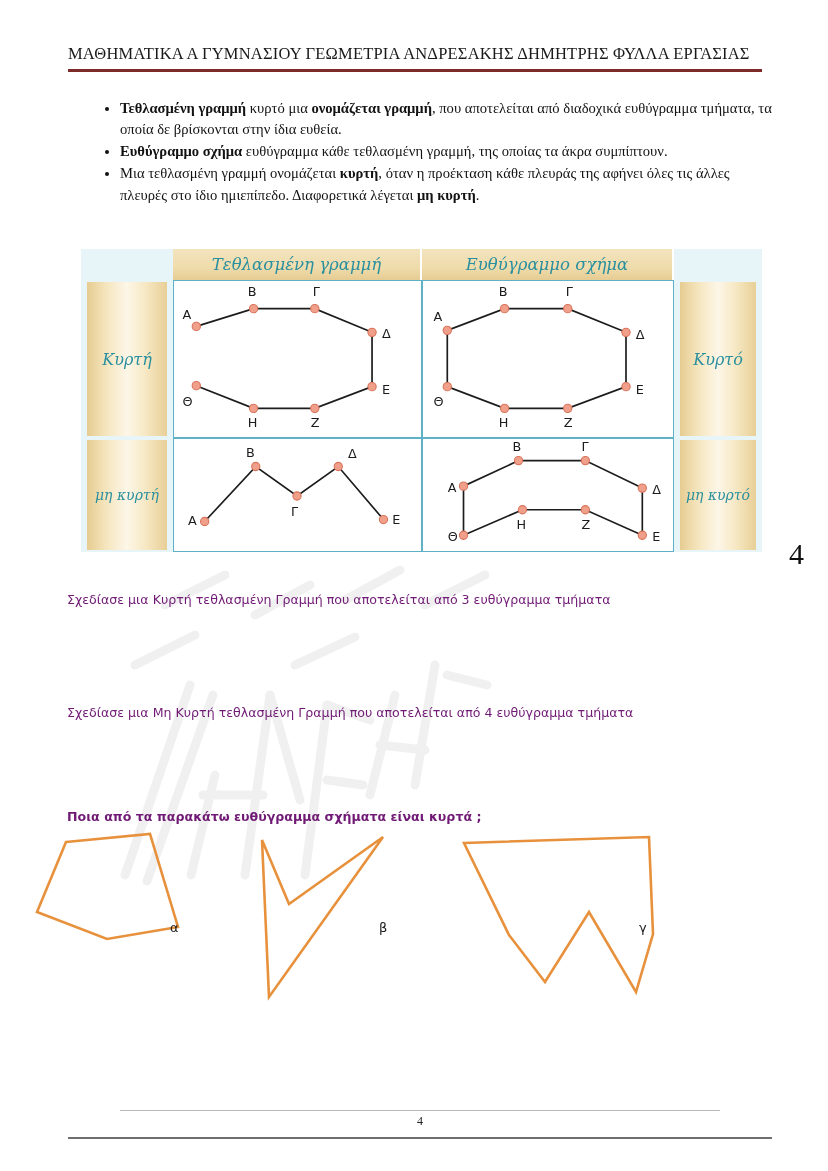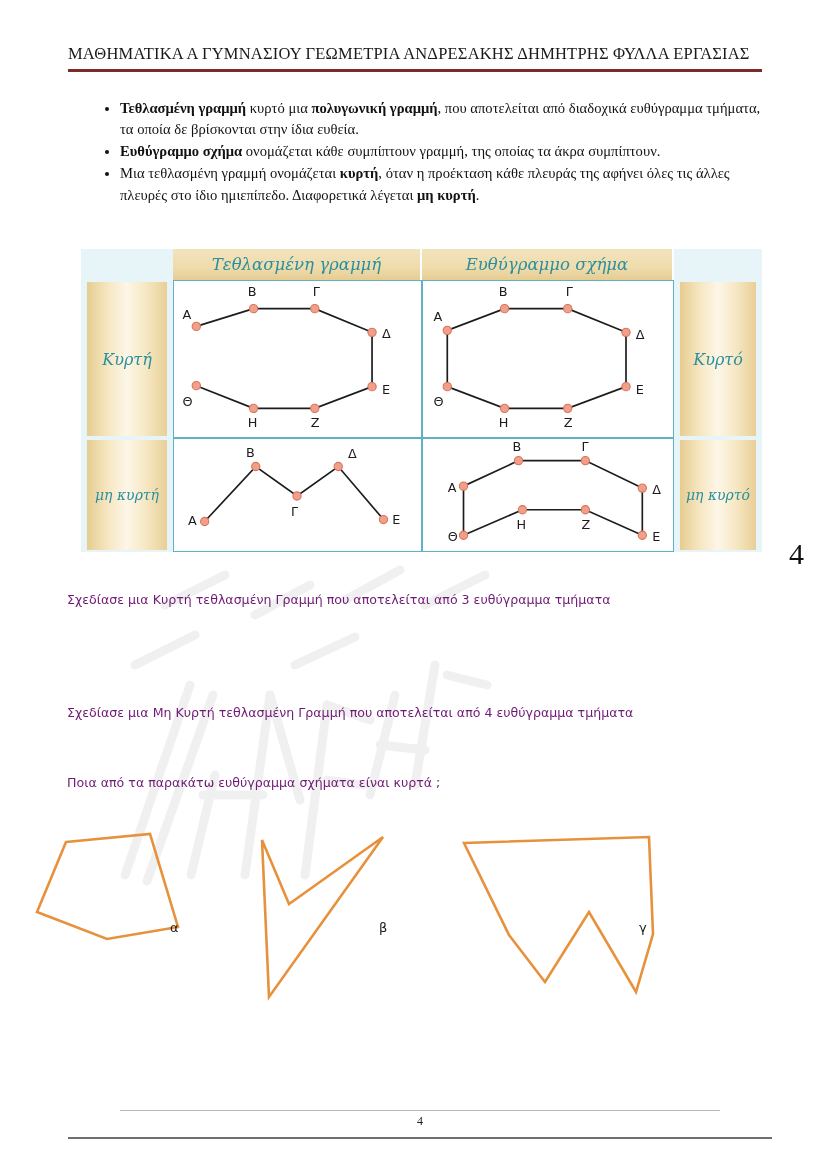--- a/index.html
+++ b/index.html
@@ -104,21 +104,21 @@
 
   
   .prompt{
     position:absolute;left:67px;
     font-family:"DejaVu Sans", sans-serif;
     font-size:12.6px;color:#701a75;
     white-space:nowrap;
   }
   #prompt1{top:592px;}
   #prompt2{top:705px;text-align:center;}
-  #prompt3{top:775px;}
+  #prompt3{top:809px;font-weight:bold;}
 
   
   .shapes{
     position:absolute;left:0;top:810px;width:828px;height:230px;
   }
   .shapes svg{display:block;}
   .poly{fill:none;stroke:#e8913c;stroke-width:2.6;stroke-linejoin:miter;}
   .shape-label{
     position:absolute;
     font-family:"DejaVu Sans", sans-serif;
@@ -173,22 +173,22 @@
     </g>
   </svg>
 
   <div class="header">
     <div class="header-title">ΜΑΘΗΜΑΤΙΚΑ  Α ΓΥΜΝΑΣΙΟΥ   ΓΕΩΜΕΤΡΙΑ   ΑΝΔΡΕΣΑΚΗΣ ΔΗΜΗΤΡΗΣ      ΦΥΛΛΑ ΕΡΓΑΣΙΑΣ</div>
     <div class="header-rule"></div>
   </div>
 
   <div class="bullets">
     <ul id="bullet-list">
-        <li><span class="b">Τεθλασμένη γραμμή</span><span> κυρτό μια </span><span class="b">πολυγωνική γραμμή</span><span>, που αποτελείται από διαδοχικά ευθύγραμμα τμήματα, τα οποία δε βρίσκονται στην ίδια ευθεία.</span></li>
-        <li><span class="b">Ευθύγραμμο σχήμα</span><span> ονομάζεται κάθε συμπίπτουν γραμμή, της οποίας τα άκρα συμπίπτουν.</span></li>
+        <li><span class="b">Τεθλασμένη γραμμή</span><span> κυρτό μια </span><span class="b">ονομάζεται γραμμή</span><span>, που αποτελείται από διαδοχικά ευθύγραμμα τμήματα, τα οποία δε βρίσκονται στην ίδια ευθεία.</span></li>
+        <li><span class="b">Ευθύγραμμο σχήμα</span><span> ευθύγραμμα κάθε τεθλασμένη γραμμή, της οποίας τα άκρα συμπίπτουν.</span></li>
         <li><span>Μια τεθλασμένη γραμμή ονομάζεται </span><span class="b">κυρτή</span><span>, όταν η προέκταση κάθε πλευράς της αφήνει όλες τις άλλες πλευρές στο ίδιο ημιεπίπεδο. Διαφορετικά λέγεται </span><span class="b">μη κυρτή</span><span>.</span></li>
       </ul>
   </div>
 
   <div class="figure">
     <div class="fig-grid">
       <div class="hdr-blank"></div>
       <div class="hdr-cell">Τεθλασμένη γραμμή</div>
       <div class="hdr-cell">Ευθύγραμμο σχήμα</div>
       <div class="hdr-blank"></div>

